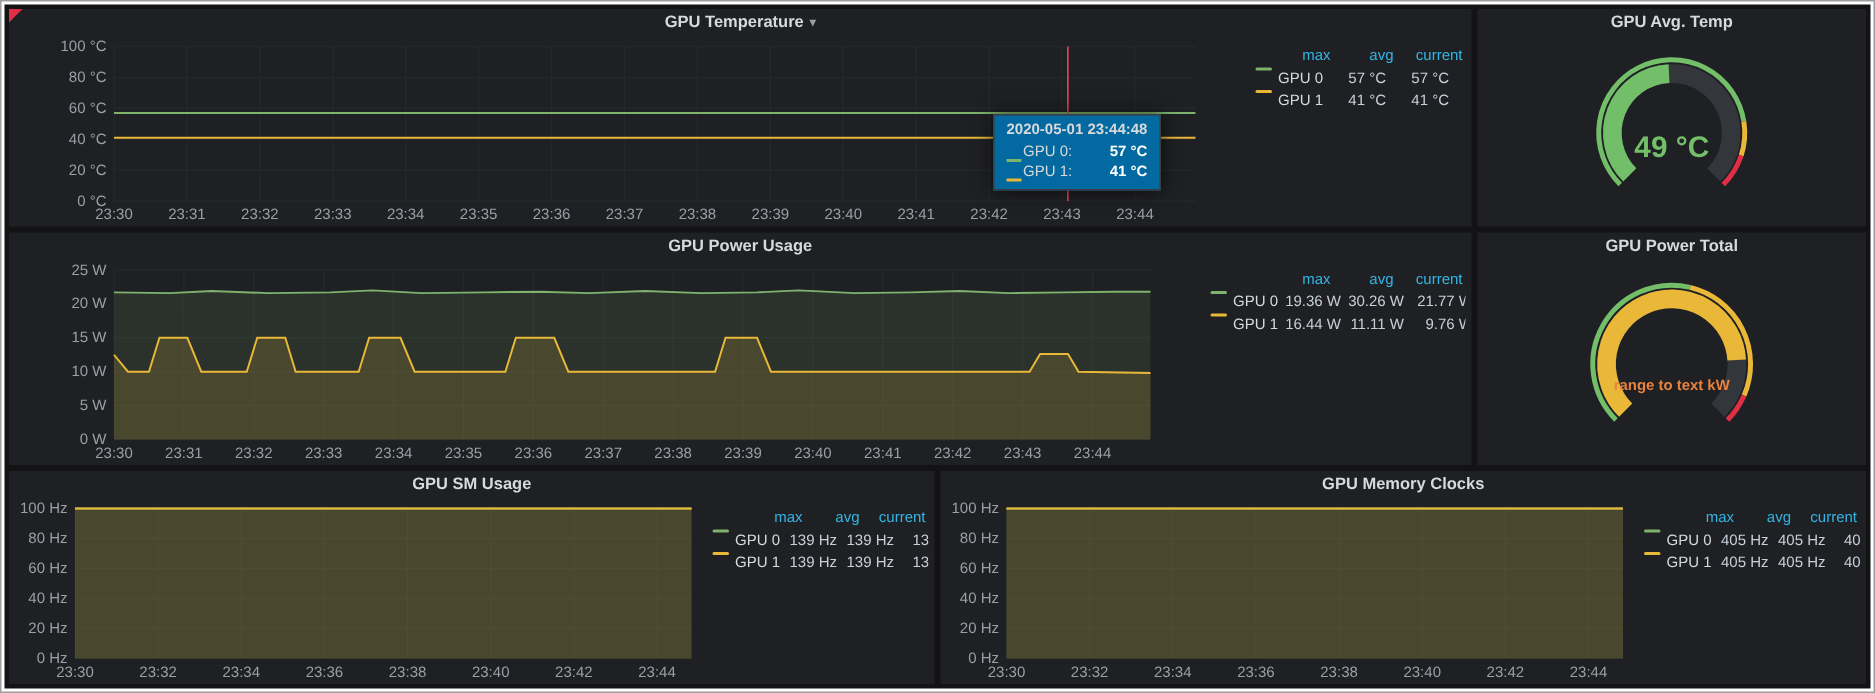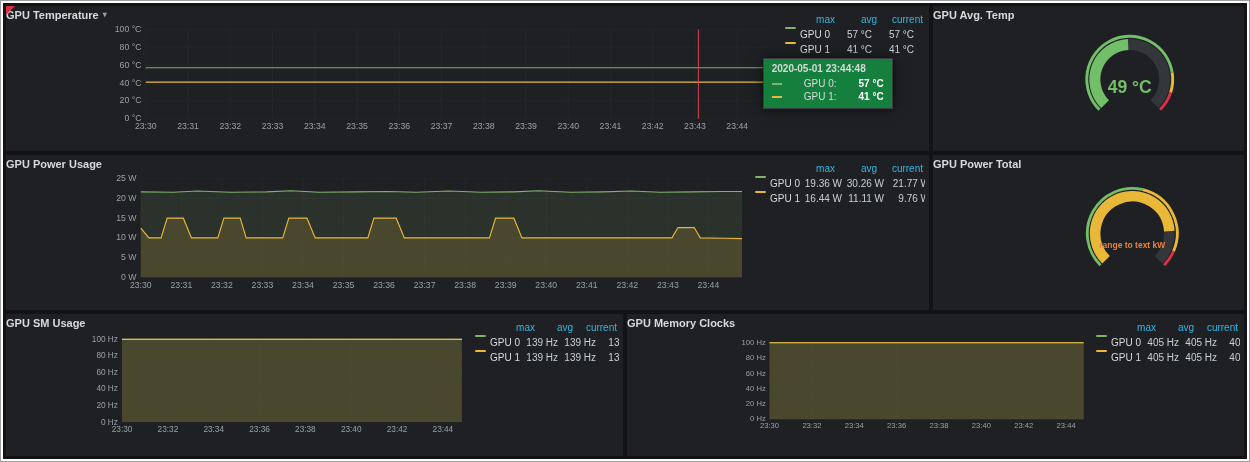--- a/index.html
+++ b/index.html
@@ -4,46 +4,46 @@
 <style>
   *{box-sizing:border-box;margin:0;padding:0}
   html,body{width:1250px;height:462px}
   body{font-family:"Liberation Sans",sans-serif;background:#ffffff}
   .outer{width:100%;height:100%;border:1px solid #9e9e9e;background:#ffffff;padding:2px}
   .dash{width:100%;height:100%;background:#131315;display:flex;flex-direction:column;gap:4px;padding:3px;overflow:hidden}
   .row{display:flex;gap:4px;min-height:0}
   .row1{height:145px}
   .row2{height:155px}
   .row3{flex:1}
-  .panel{position:relative;background:#1f2023;display:flex;flex-direction:row;min-width:0;overflow:hidden}
+  .panel{position:relative;background:#1f2023;display:flex;flex-direction:column;min-width:0;overflow:hidden}
   .main{flex:1}
-  .side{width:311px;flex:none}
+  .side{width:259px;flex:none}
   .half{flex:1}
   .panel-header{height:18px;flex:none;display:flex;align-items:center;justify-content:center;gap:4px;font-size:11px;font-weight:bold;color:#d8d9da;cursor:pointer}
   .caret{font-size:8px;color:#9aa0a6;line-height:1}
   .panel-body{flex:1;display:flex;min-height:0;padding:0 4px 2px 4px}
   .plot-wrap{flex:1;position:relative;min-width:0}
   svg.plot,svg.gauge{width:100%;height:100%;display:block}
   .grid{stroke:#25272b;stroke-width:1}
   text.tick{fill:#9aa0a6;font-size:10px;font-family:"Liberation Sans",sans-serif}
   .ty{text-anchor:end}
   .tx{text-anchor:middle}
   .legend{flex:none;padding:6px 2px 0 6px;font-size:10px;color:#c7d0d9;overflow:hidden}
   .lg-temp{width:146px}
   .lg-power{width:176px}
   .lg-clock{width:150px}
   .lg-row{display:grid;grid-template-columns:1fr 42px 42px 46px;line-height:15px;align-items:center}
   .lg-clock .lg-row{grid-template-columns:1fr 38px 38px 44px}
   .lg-head .lg-val{color:#33b5e5;font-weight:normal}
   .lg-val{text-align:right;white-space:nowrap}
   .lg-name{display:flex;gap:4px;color:#d8d9da;cursor:pointer;white-space:nowrap}
   .lg-name i{display:inline-block;width:11px;height:2px;border-radius:1px;flex:none}
-  .gtooltip{position:absolute;left:652px;top:52px;background:#15803d;border:1px solid #3a3d41;padding:4px 8px 5px 8px;font-size:10px;color:#d8d9da;box-shadow:0 0 12px rgba(0,0,0,.65);white-space:nowrap;z-index:5;min-width:96px}
+  .gtooltip{position:absolute;left:652px;top:52px;background:#0369a1;border:1px solid #3a3d41;padding:4px 8px 5px 8px;font-size:10px;color:#d8d9da;box-shadow:0 0 12px rgba(0,0,0,.65);white-space:nowrap;z-index:5;min-width:96px}
   .tt-time{font-weight:bold;margin-bottom:3px}
-  .tt-row{display:flex;gap:22px;align-items:center;line-height:13px}
+  .tt-row{display:flex;gap:1px;align-items:flex-end;line-height:13px}
   .tt-row b{margin-left:auto;color:#ffffff}
   .dashc{width:10px;height:2px;display:inline-block;flex:none}
   .c0{background:#7eb26d}
   .c1{background:#eab839}
   .corner-alert{position:absolute;left:0;top:0;width:0;height:0;border-top:9px solid #e02f44;border-right:9px solid transparent;z-index:3}
 </style>
 </head>
 <body>
 
 <div class="outer">

